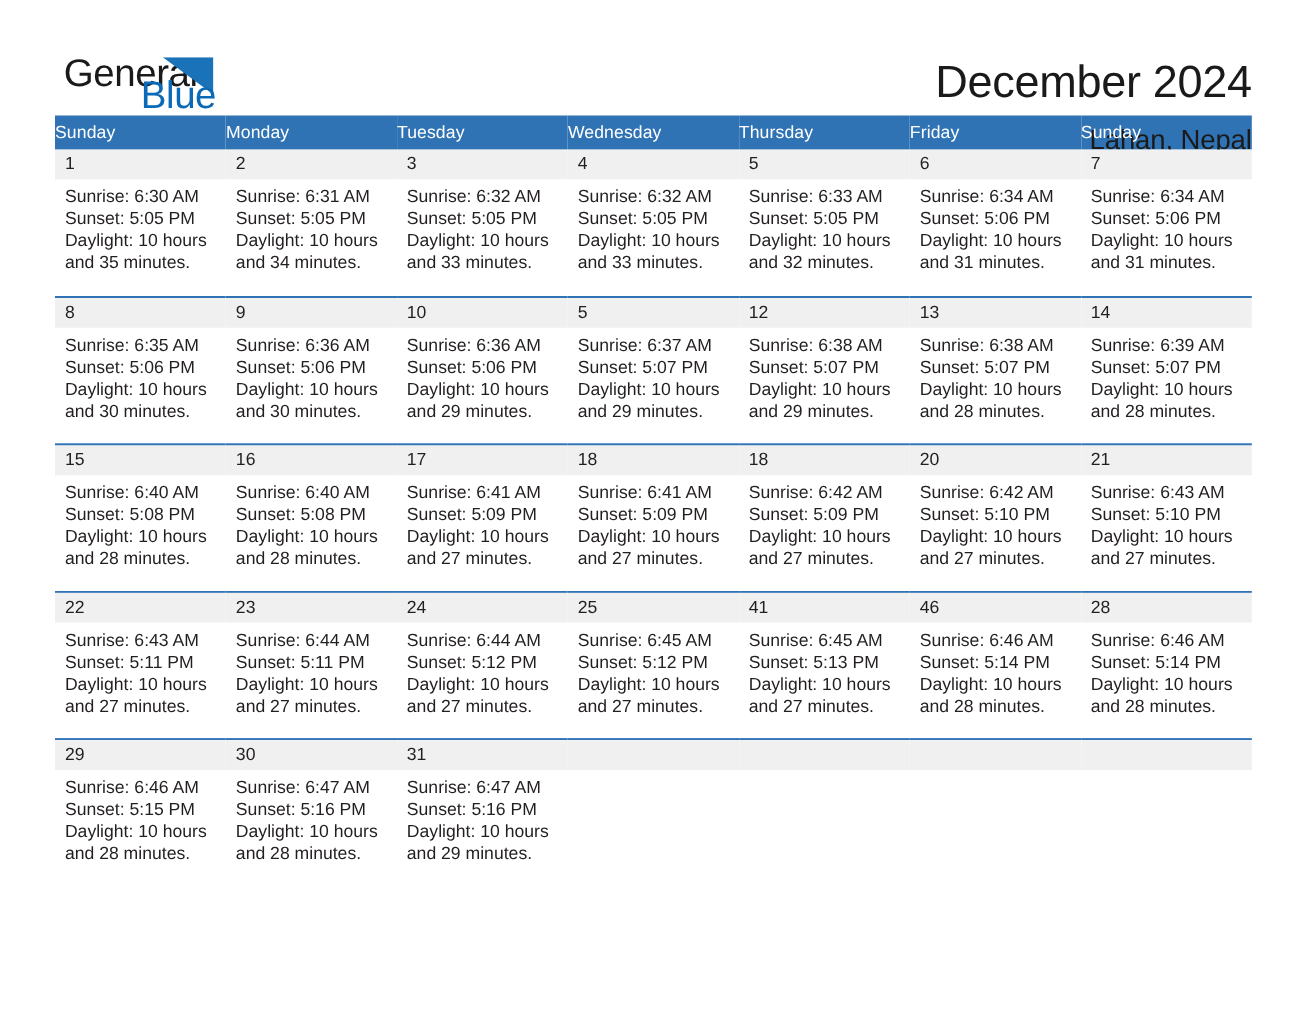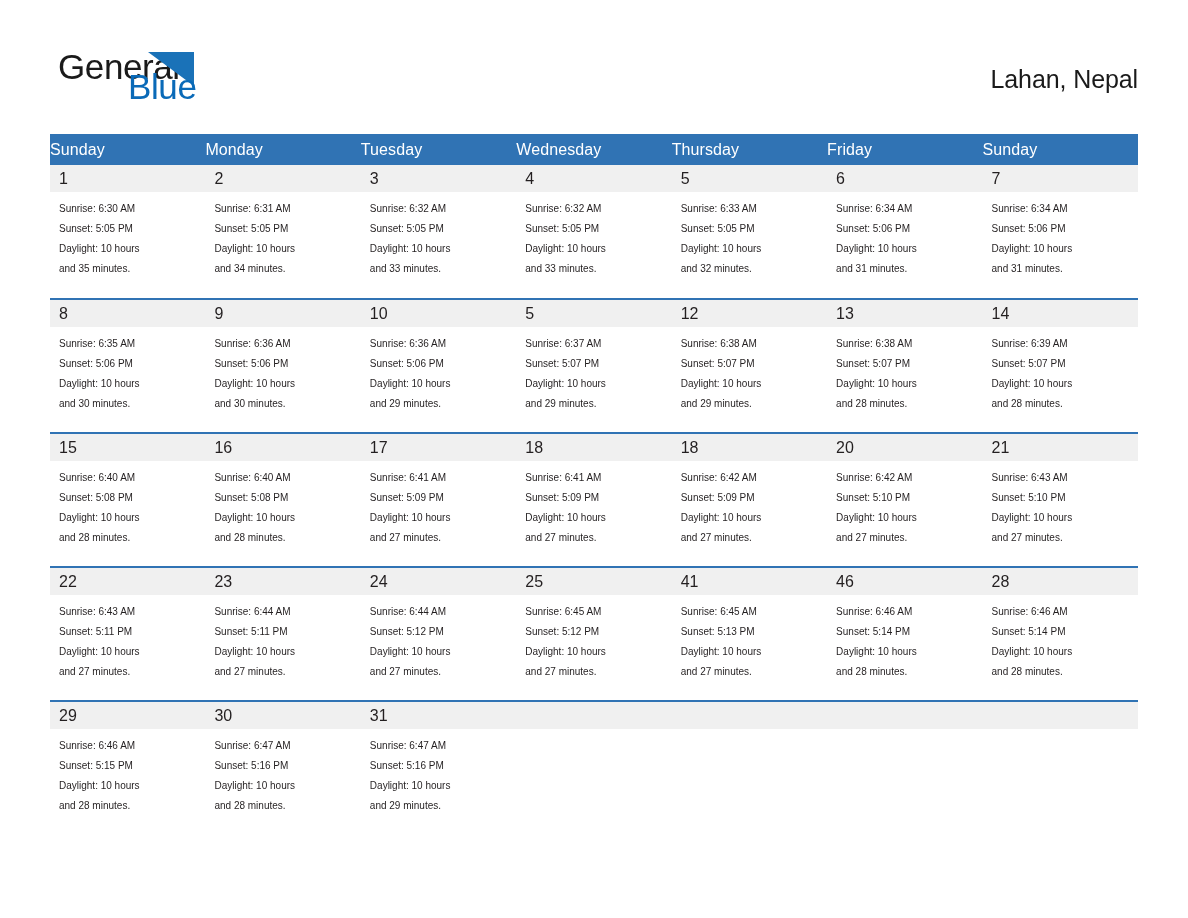--- a/index.html
+++ b/index.html
@@ -82,21 +82,21 @@
     color: #1a1a1a;
     margin-top: 14px;
     letter-spacing: -0.1px;
   }
 
   
   .calendar {
     width: 1088px;
     border-collapse: collapse;
     table-layout: fixed;
-    margin-top: 30px;
+    margin-top: 1px;
   }
   .calendar th,
   .calendar td {
     padding: 0;
     margin: 0;
     vertical-align: top;
   }
   thead th {
     background: #3073b4;
     color: #ffffff;
@@ -129,21 +129,21 @@
     font-size: 16px;
     color: #231f20;
     box-sizing: border-box;
     white-space: nowrap;
   }
   .daycell.empty .daynum-band {
     background: #f0f0f0;
   }
   .day-info {
     padding: 7px 9px 0 9px;
-    font-size: 10px;
+    font-size: 16px;
     line-height: 20px;
     color: #231f20;
   }
   .day-info div {
     white-space: nowrap;
   }
 </style>
 </head>
 <body>
 
@@ -153,20 +153,21 @@
 
     <div class="brand">
       <div class="brand-general">General</div>
       <svg class="brand-triangle" viewBox="0 0 46 34">
         <polygon points="0,0 46,0 46,34" fill="#1a72b8"></polygon>
       </svg>
       <div class="brand-blue">Blue</div>
     </div>
 
     <div class="title-block">
+      <div class="cal-title">December 2024</div>
       <div class="cal-subtitle">Lahan, Nepal</div>
     </div>
 
   </div>
 
   <table class="calendar">
     <thead>
       <tr>
         <th>Sunday</th>
         <th>Monday</th>

